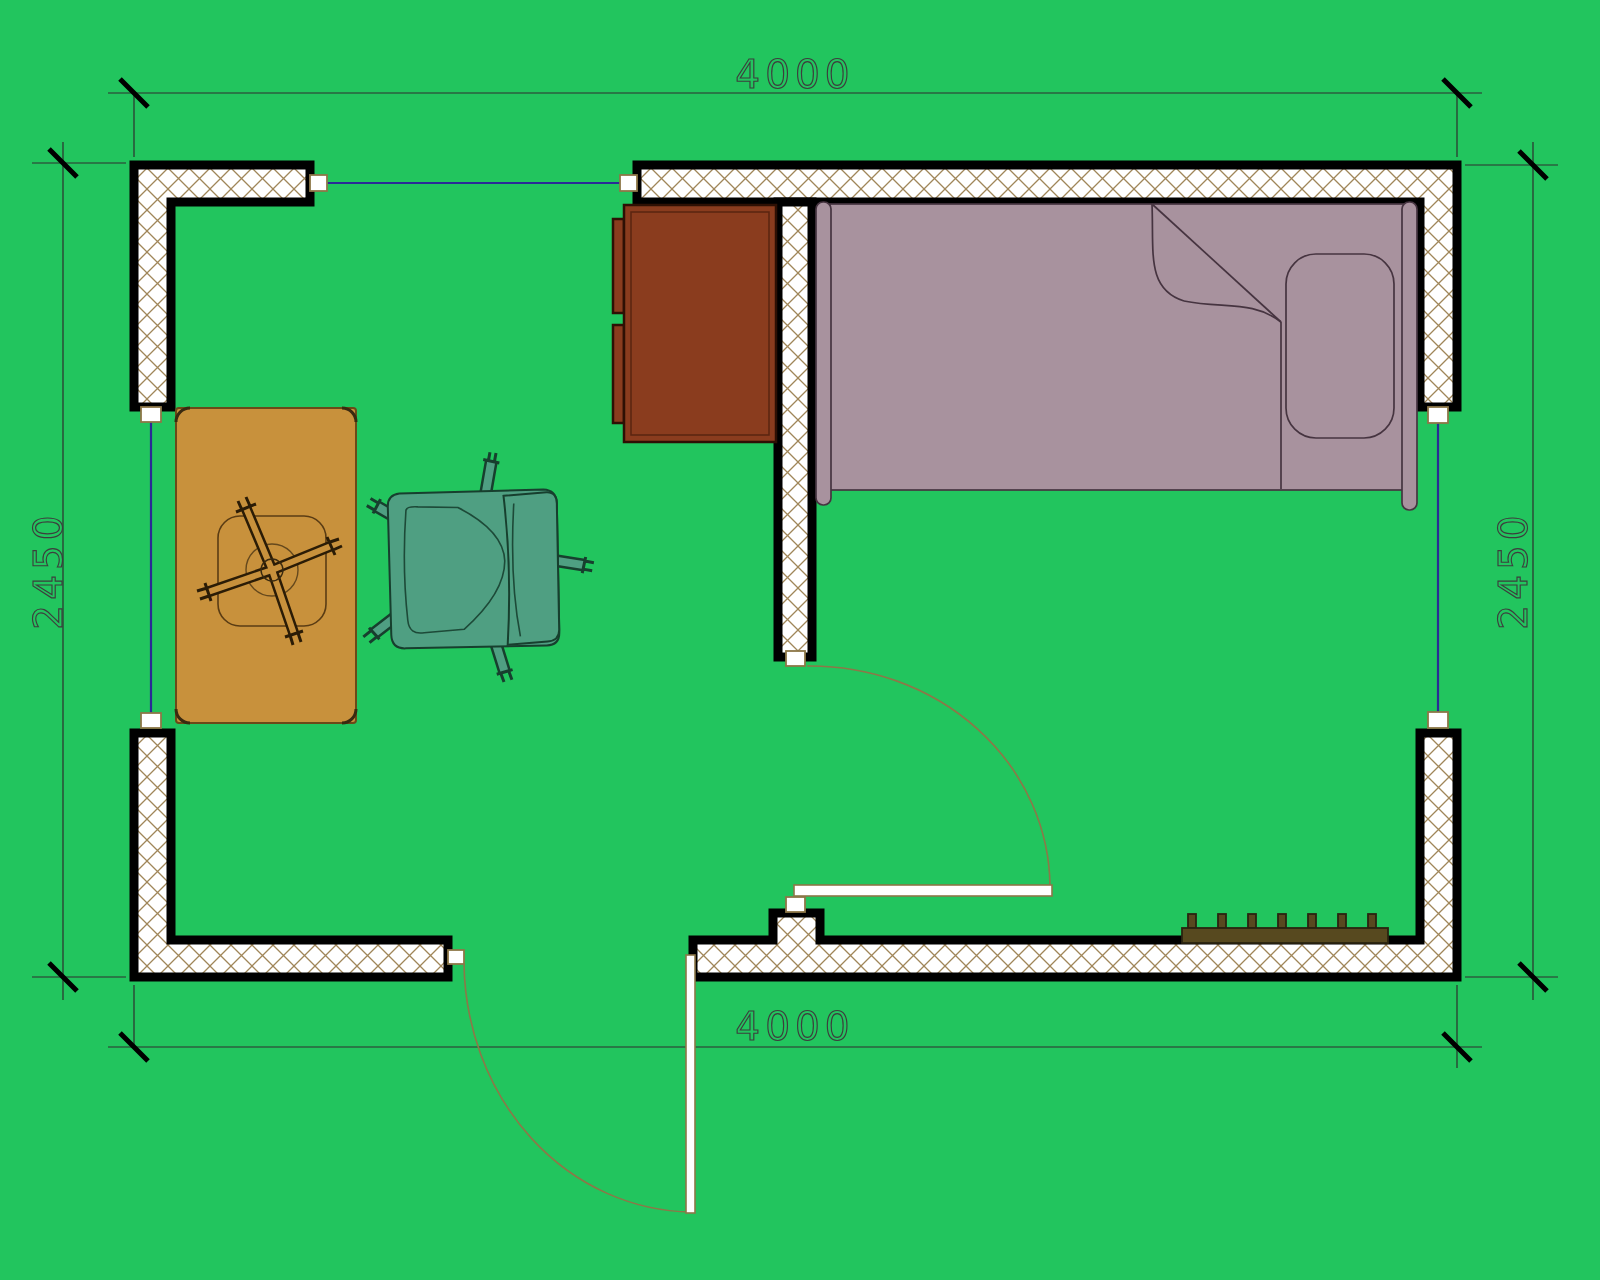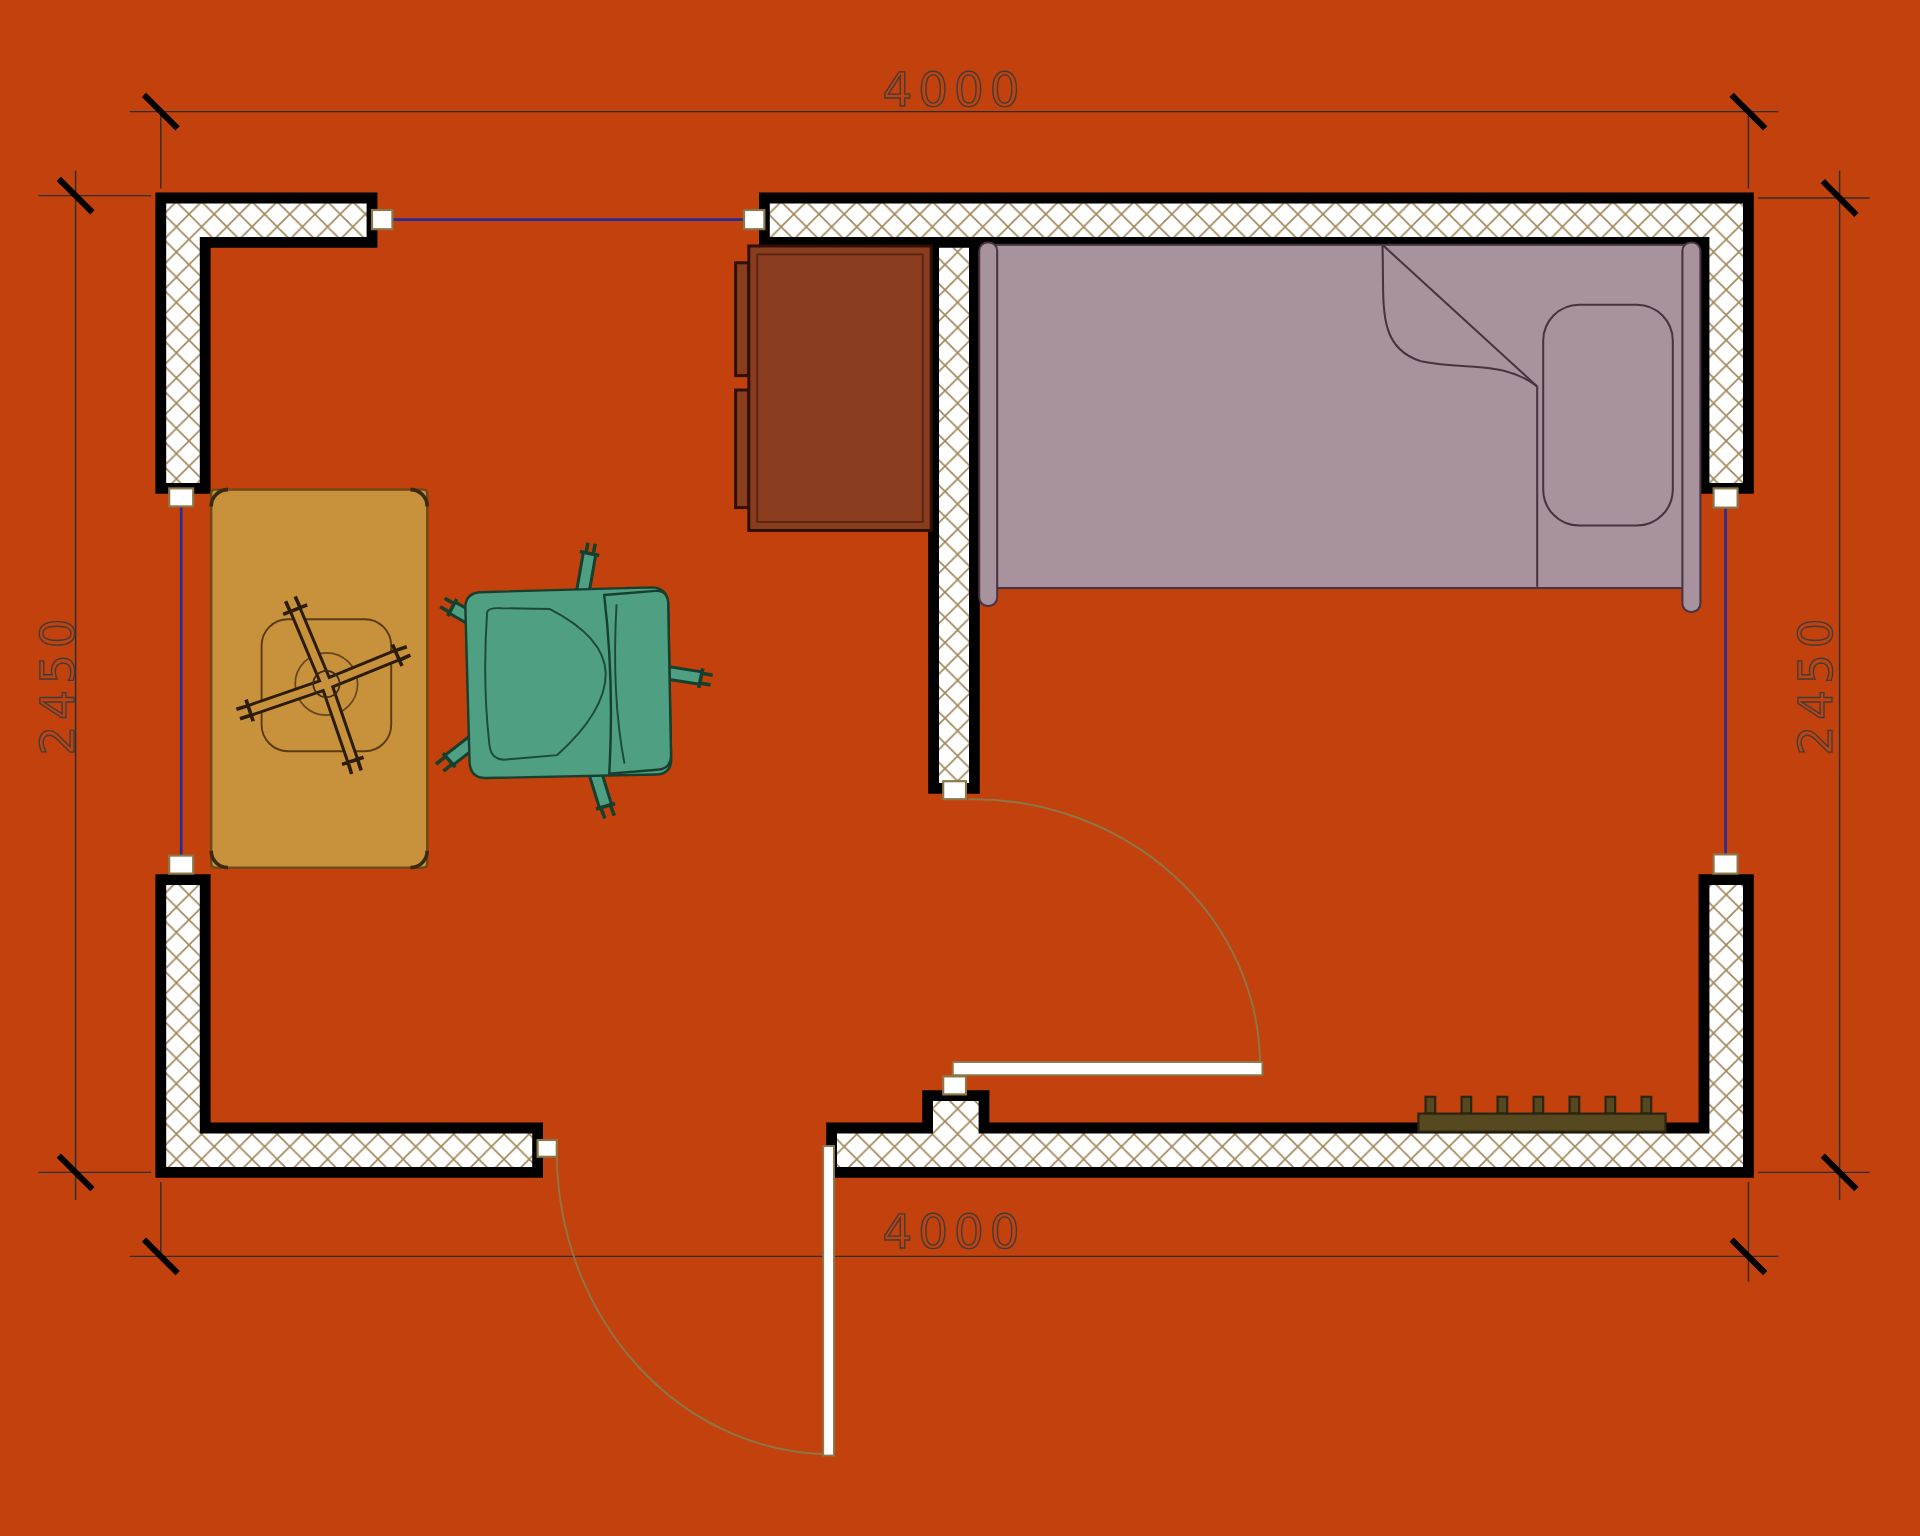--- a/index.html
+++ b/index.html
@@ -1,16 +1,16 @@
 <!DOCTYPE html>
 <html><head>
 <meta charset="utf-8">
 <style>
   html,body{margin:0;padding:0;background:#ffffff;}
-  .plan-wrap{position:relative;width:1600px;height:1280px;background:#c2410c;overflow:hidden;}
+  .plan-wrap{position:relative;width:1600px;height:1280px;background:#22c55e;overflow:hidden;}
   svg{display:block;}
   .wall{fill:url(#hatch);stroke:#000000;stroke-width:9;stroke-linejoin:miter;}
   .dim{stroke:#2e2e2e;stroke-width:1.2;fill:none;}
   .tick{stroke:#000000;stroke-width:5;fill:none;stroke-linecap:butt;}
   .dim-text{font-family:"DejaVu Sans",sans-serif;font-size:39px;letter-spacing:5px;
             fill:none;stroke:#3d3d3d;stroke-width:1.15px;text-anchor:middle;}
   .win-line{fill:none;stroke-width:2.2;}
   .frame-box{fill:#ffffff;stroke-width:1.8;}
   .door-arc{fill:none;stroke-width:1.6;}
   .door-leaf{fill:#ffffff;stroke-width:1.6;}

